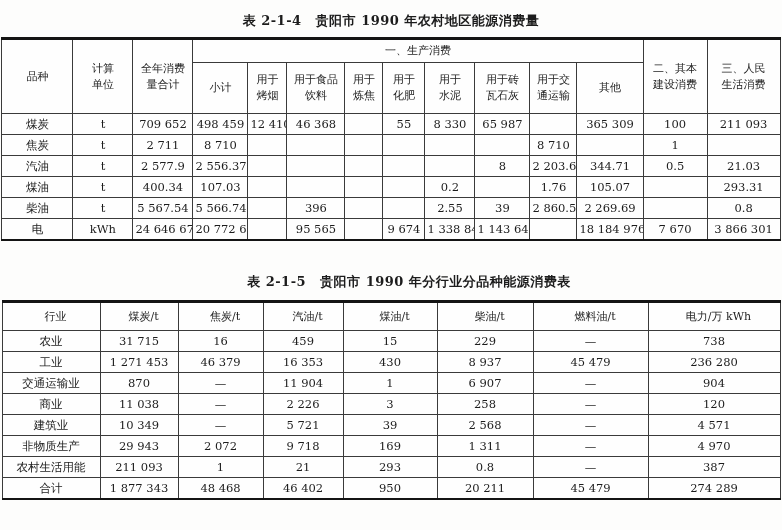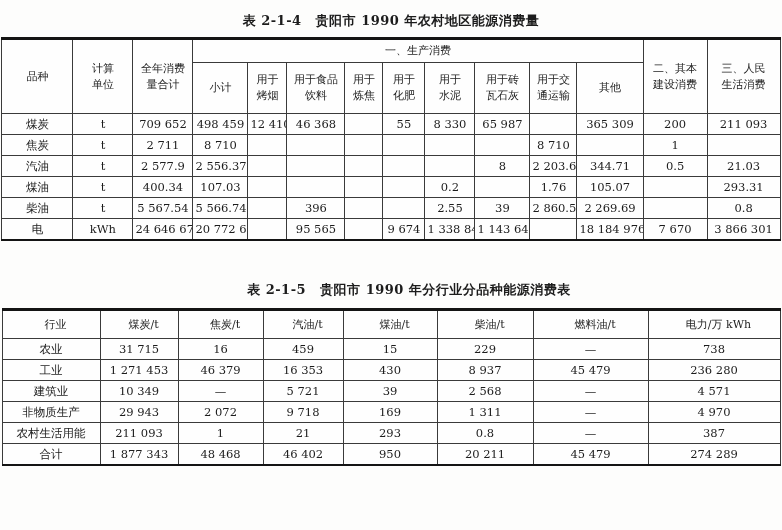--- a/index.html
+++ b/index.html
@@ -13,21 +13,21 @@
   .page{width:782px;height:530px;position:relative;}
   .tbl-title{
     text-align:center;
     font-weight:bold;
     font-size:13px;
     letter-spacing:.5px;
     padding-top:0;
   }
   .tbl-title .tlabel{margin-right:14px;text-align:center;}
   #title1{margin-top:12px;}
-  #title2{margin-top:40px;margin-bottom:9px;padding-left:36px;}
+  #title2{margin-top:32px;margin-bottom:9px;padding-left:36px;}
   table.sheet{
     border-collapse:collapse;
     table-layout:fixed;
     width:778px;
     margin:7px auto 0 auto;
     background:#fefefe;
     border-top:3px solid #141414;
     border-bottom:2px solid #141414;
     border-left:1px solid #2c2c2c;
     border-right:1px solid #2c2c2c;
@@ -122,21 +122,21 @@
           <td>709 652</td>
           <td>498 459</td>
           <td>12 410</td>
           <td>46 368</td>
           <td></td>
           <td>55</td>
           <td>8 330</td>
           <td>65 987</td>
           <td></td>
           <td>365 309</td>
-          <td>200</td>
+          <td>100</td>
           <td>211 093</td>
         </tr>
         <tr>
           <td>焦炭</td>
           <td>t</td>
           <td>2 711</td>
           <td>8 710</td>
           <td></td>
           <td></td>
           <td></td>
@@ -257,20 +257,40 @@
           <td>工业</td>
           <td>1 271 453</td>
           <td>46 379</td>
           <td>16 353</td>
           <td>430</td>
           <td>8 937</td>
           <td>45 479</td>
           <td>236 280</td>
         </tr>
         <tr>
+          <td>交通运输业</td>
+          <td>870</td>
+          <td>—</td>
+          <td>11 904</td>
+          <td>1</td>
+          <td>6 907</td>
+          <td>—</td>
+          <td>904</td>
+        </tr>
+        <tr>
+          <td>商业</td>
+          <td>11 038</td>
+          <td>—</td>
+          <td>2 226</td>
+          <td>3</td>
+          <td>258</td>
+          <td>—</td>
+          <td>120</td>
+        </tr>
+        <tr>
           <td>建筑业</td>
           <td>10 349</td>
           <td>—</td>
           <td>5 721</td>
           <td>39</td>
           <td>2 568</td>
           <td>—</td>
           <td>4 571</td>
         </tr>
         <tr>

